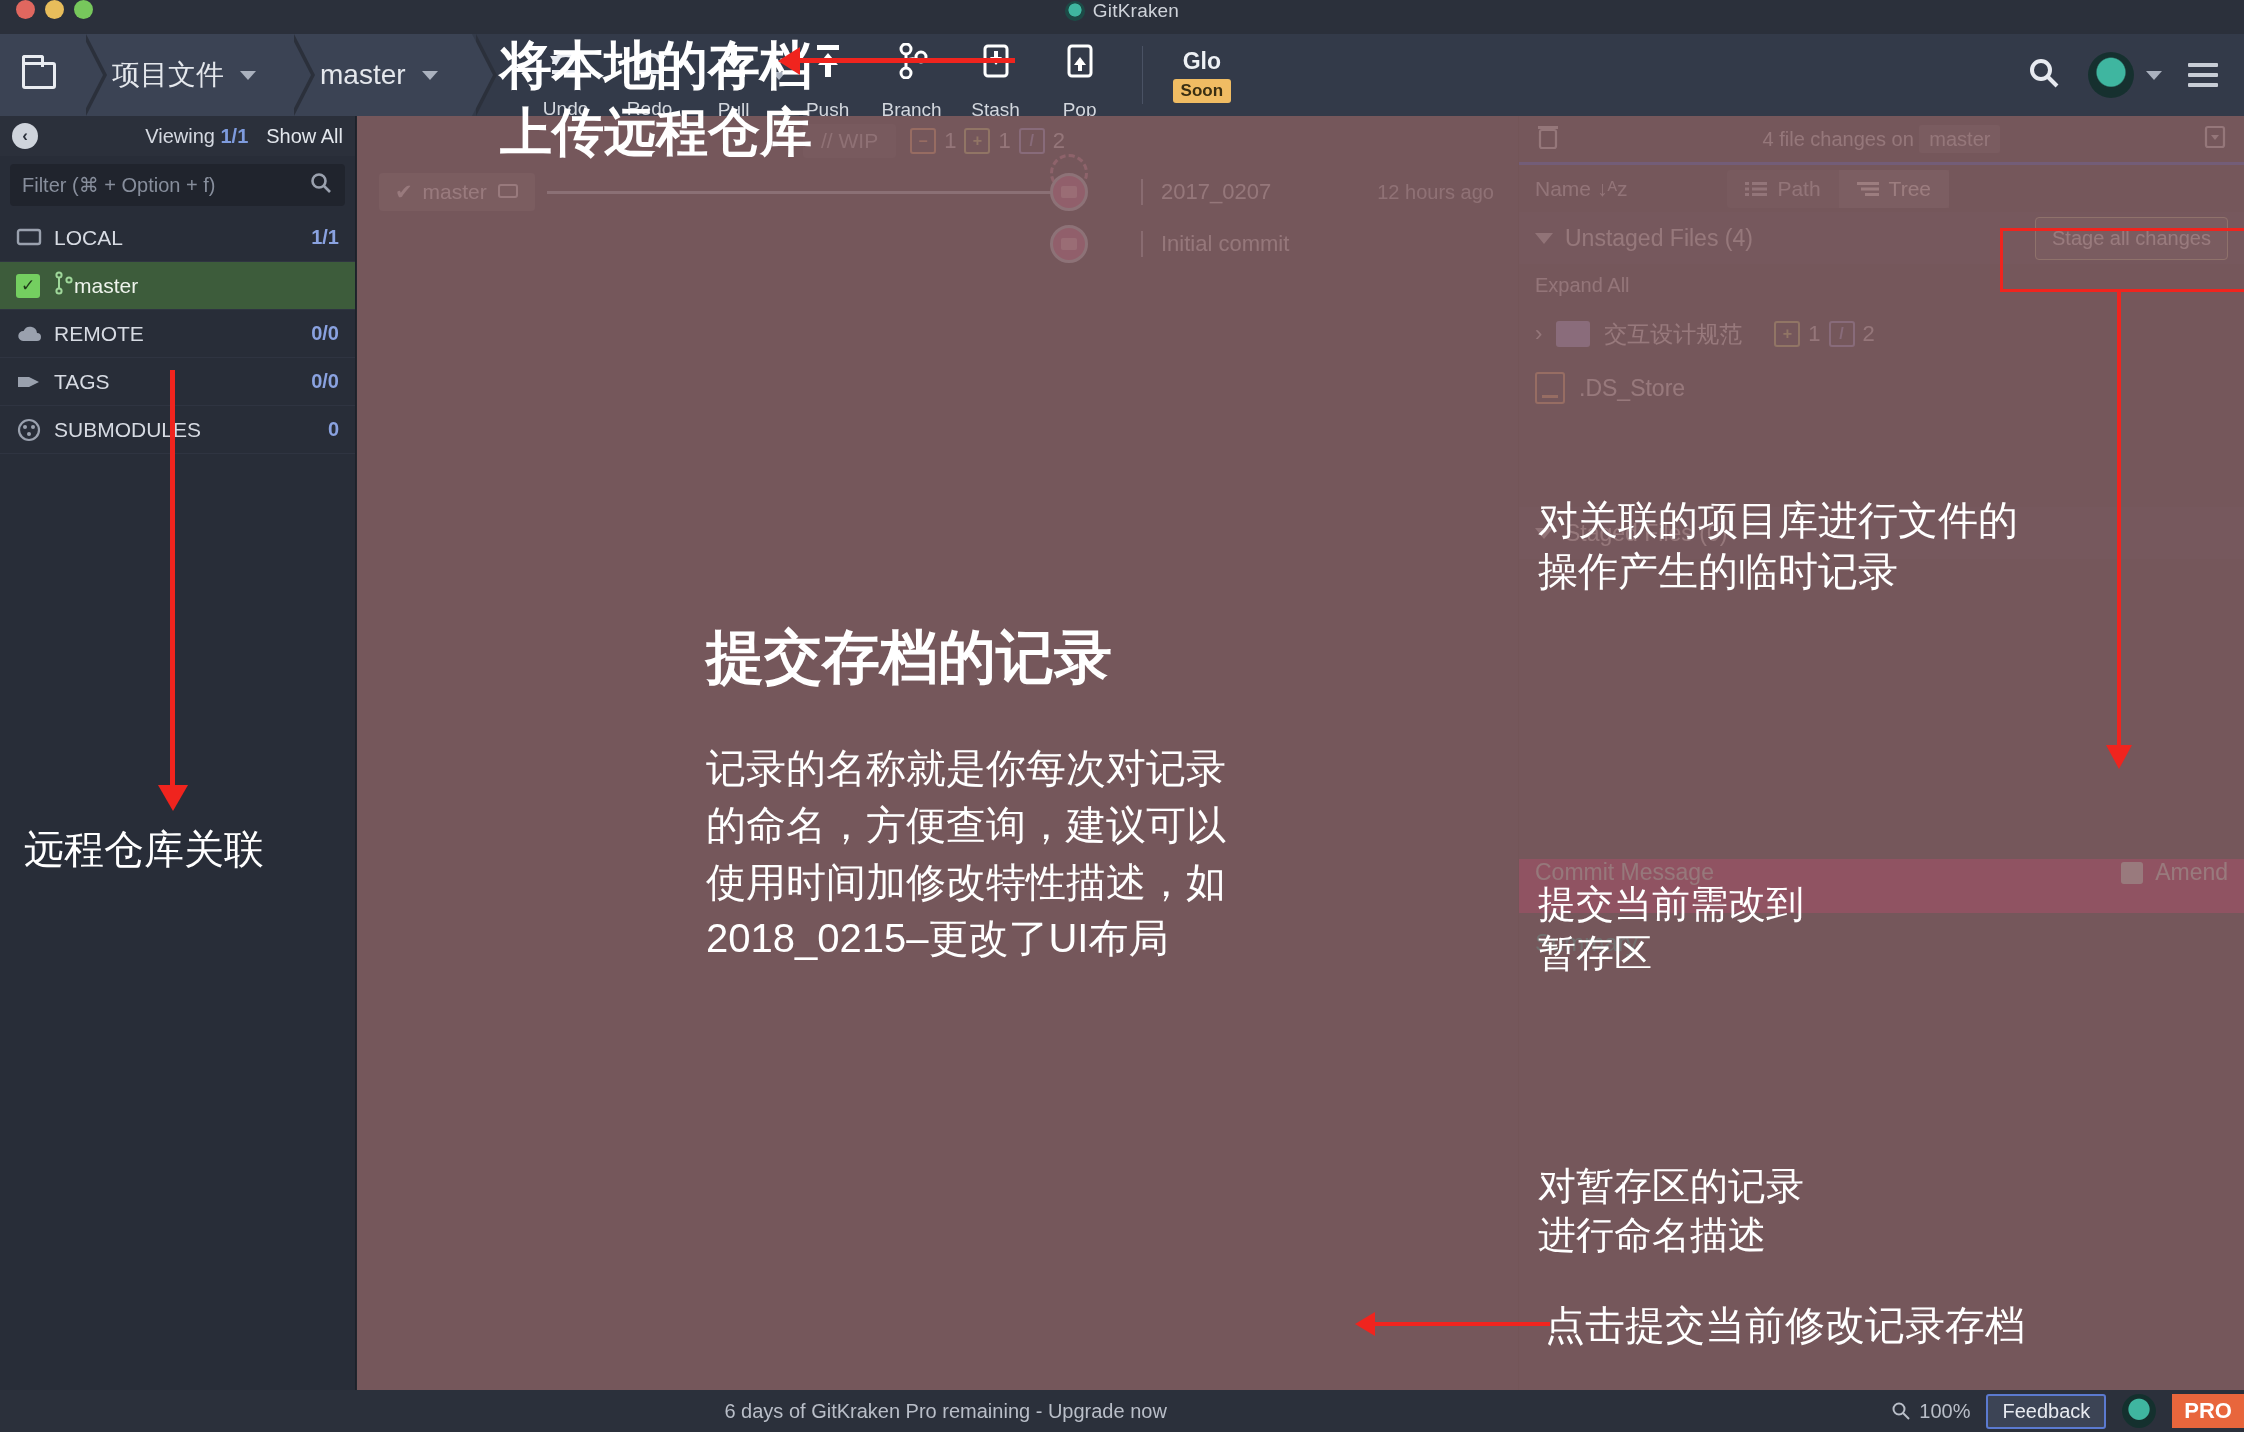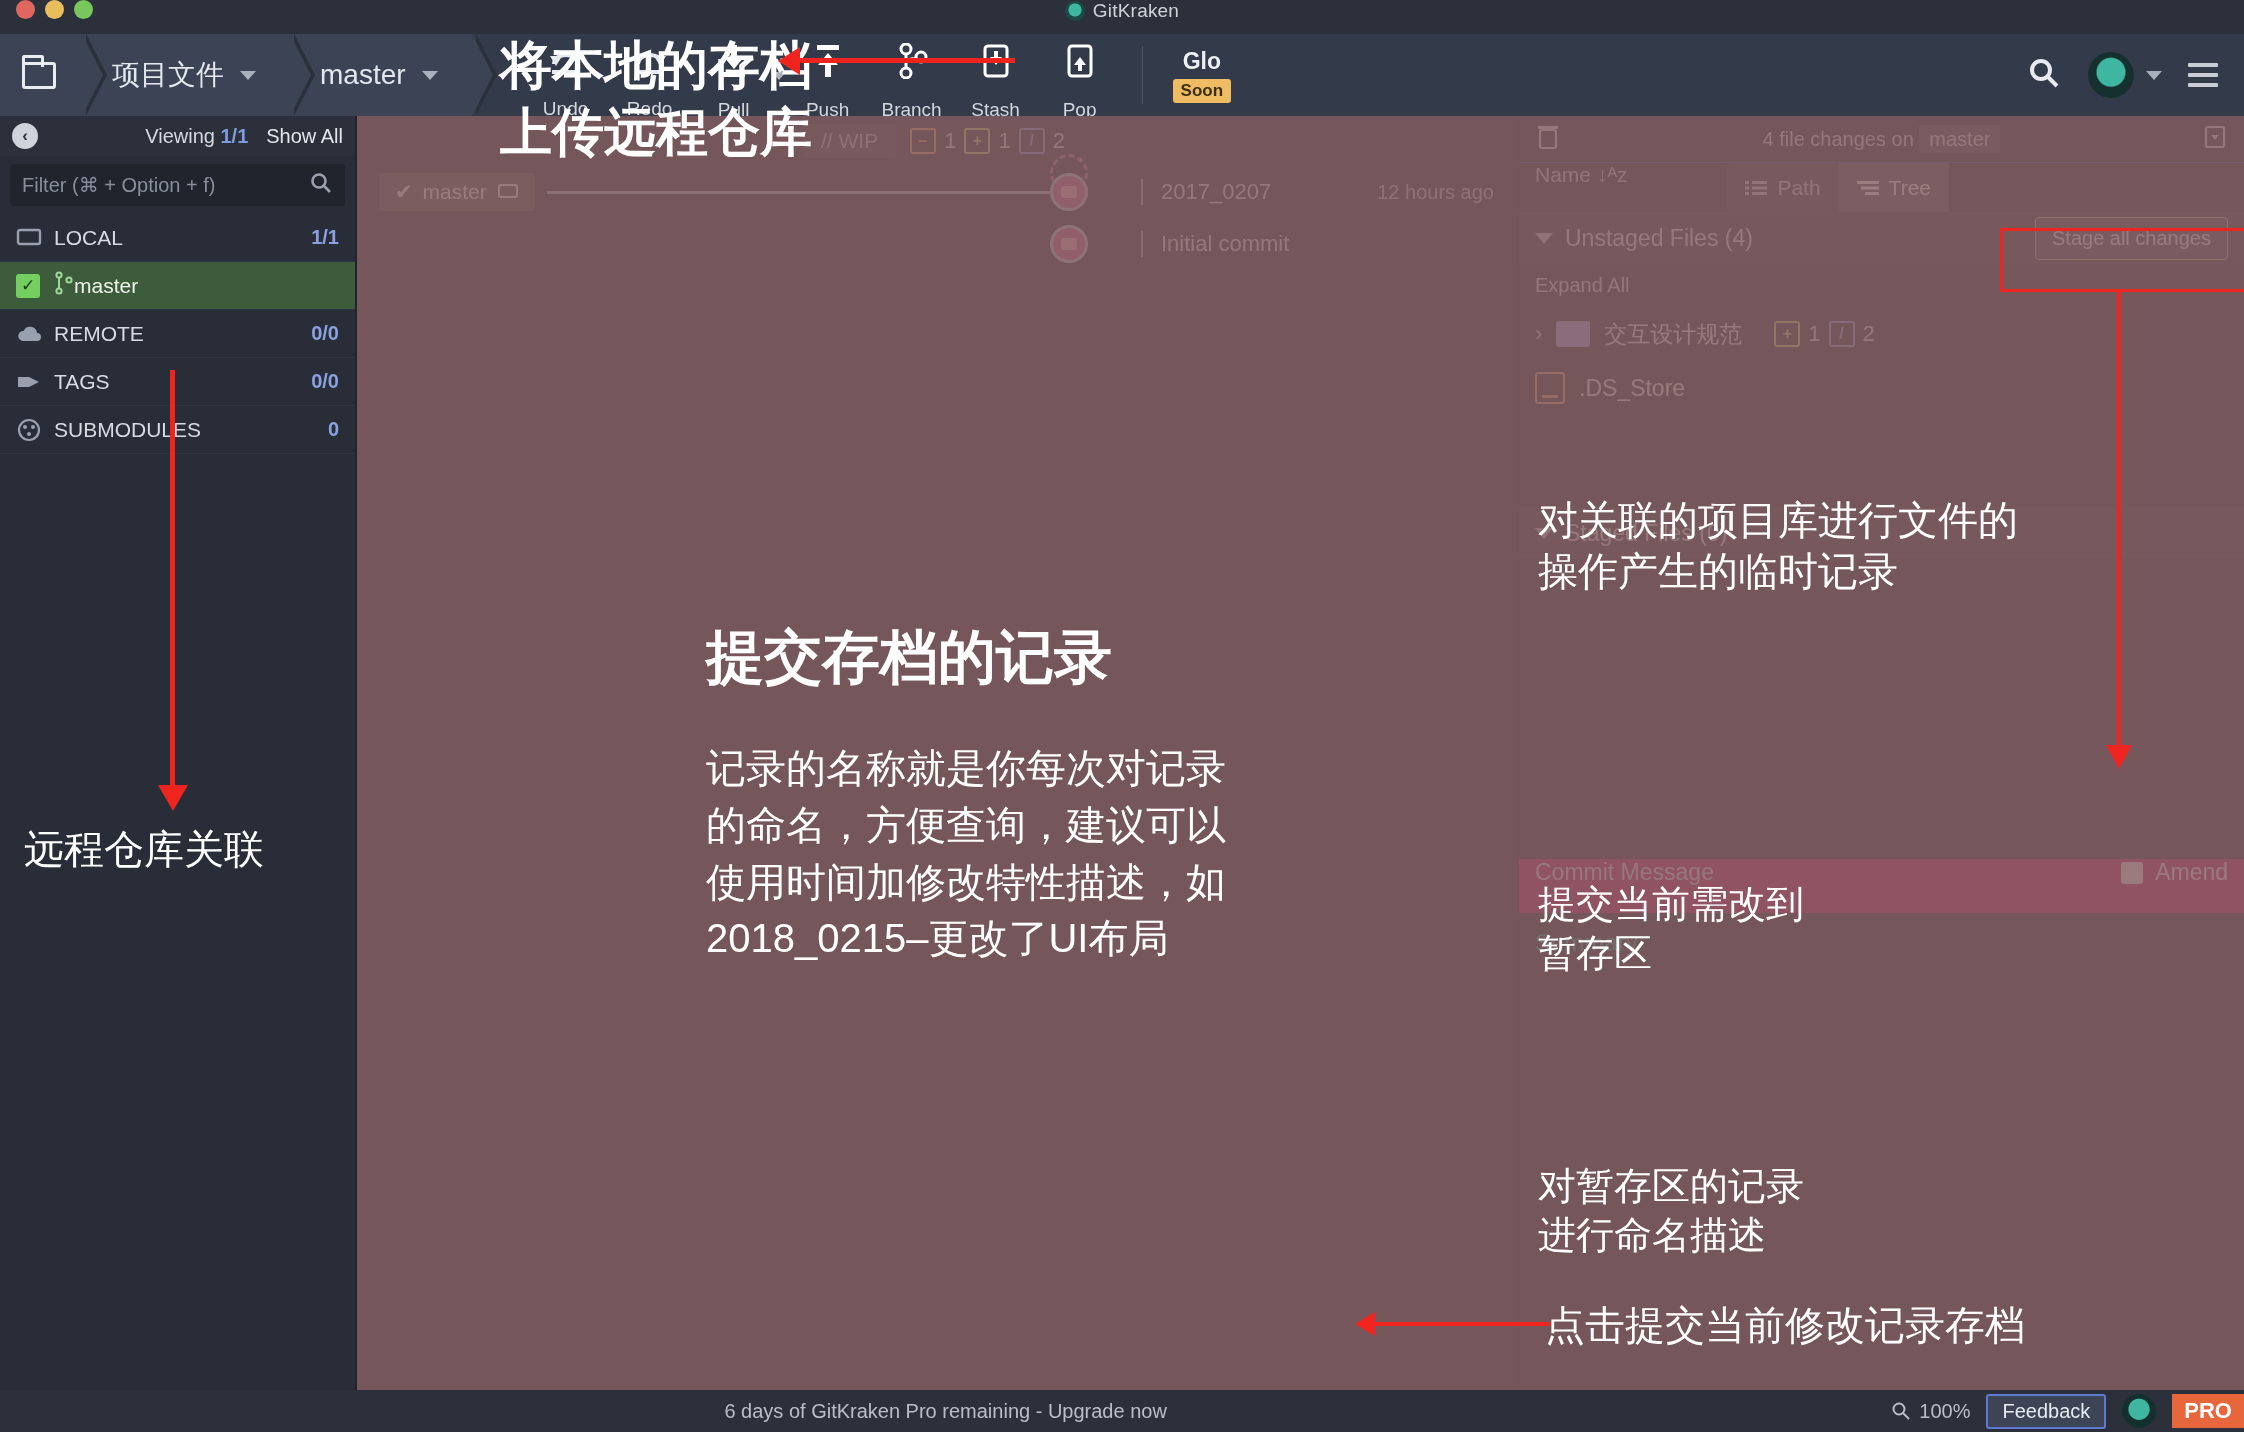--- a/index.html
+++ b/index.html
@@ -173,22 +173,22 @@
     position: absolute; right: 0; top: 116px; width: 726px; bottom: 42px;
     background: #2b303b; border-left: 1px solid #1d212a; display: flex; flex-direction: column;
   }
   .rp-head {
     height: 46px; display: flex; align-items: center; padding: 0 16px; gap: 12px;
     color: #d7dbe3; font-size: 20px; background: #2b303b;
   }
   .rp-head .center { flex: 1; text-align: center; }
   .rp-head .chip { background: rgba(255,255,255,.12); padding: 3px 10px; border-radius: 3px; }
   .rp-sub {
-    height: 50px; display: flex; padding: 0 16px; gap: 10px;
-    color: #c9ced7; font-size: 21px; border-top: 1px solid #1d4ed8;
+    height: 50px; display: flex; align-items: center; padding: 0 16px; gap: 10px;
+    color: #c9ced7; font-size: 21px; border-top: 3px solid #1d4ed8;
   }
   .seg { display: flex; background: rgba(255,255,255,.07); border-radius: 4px; margin-left: 90px; }
   .seg div { padding: 7px 18px; font-size: 21px; color: #ccd1da; display: flex; align-items: center; gap: 10px; }
   .seg .active { background: rgba(255,255,255,.12); color: #fff; }
   .sec-head {
     height: 52px; display: flex; align-items: center; padding: 0 16px; gap: 12px;
     color: #dde1e8; font-size: 23px; background: #2f3543;
   }
   .tri { width: 0; height: 0; border-left: 9px solid transparent; border-right: 9px solid transparent; border-top: 11px solid #c4c9d2; }
   .stage-btn {

